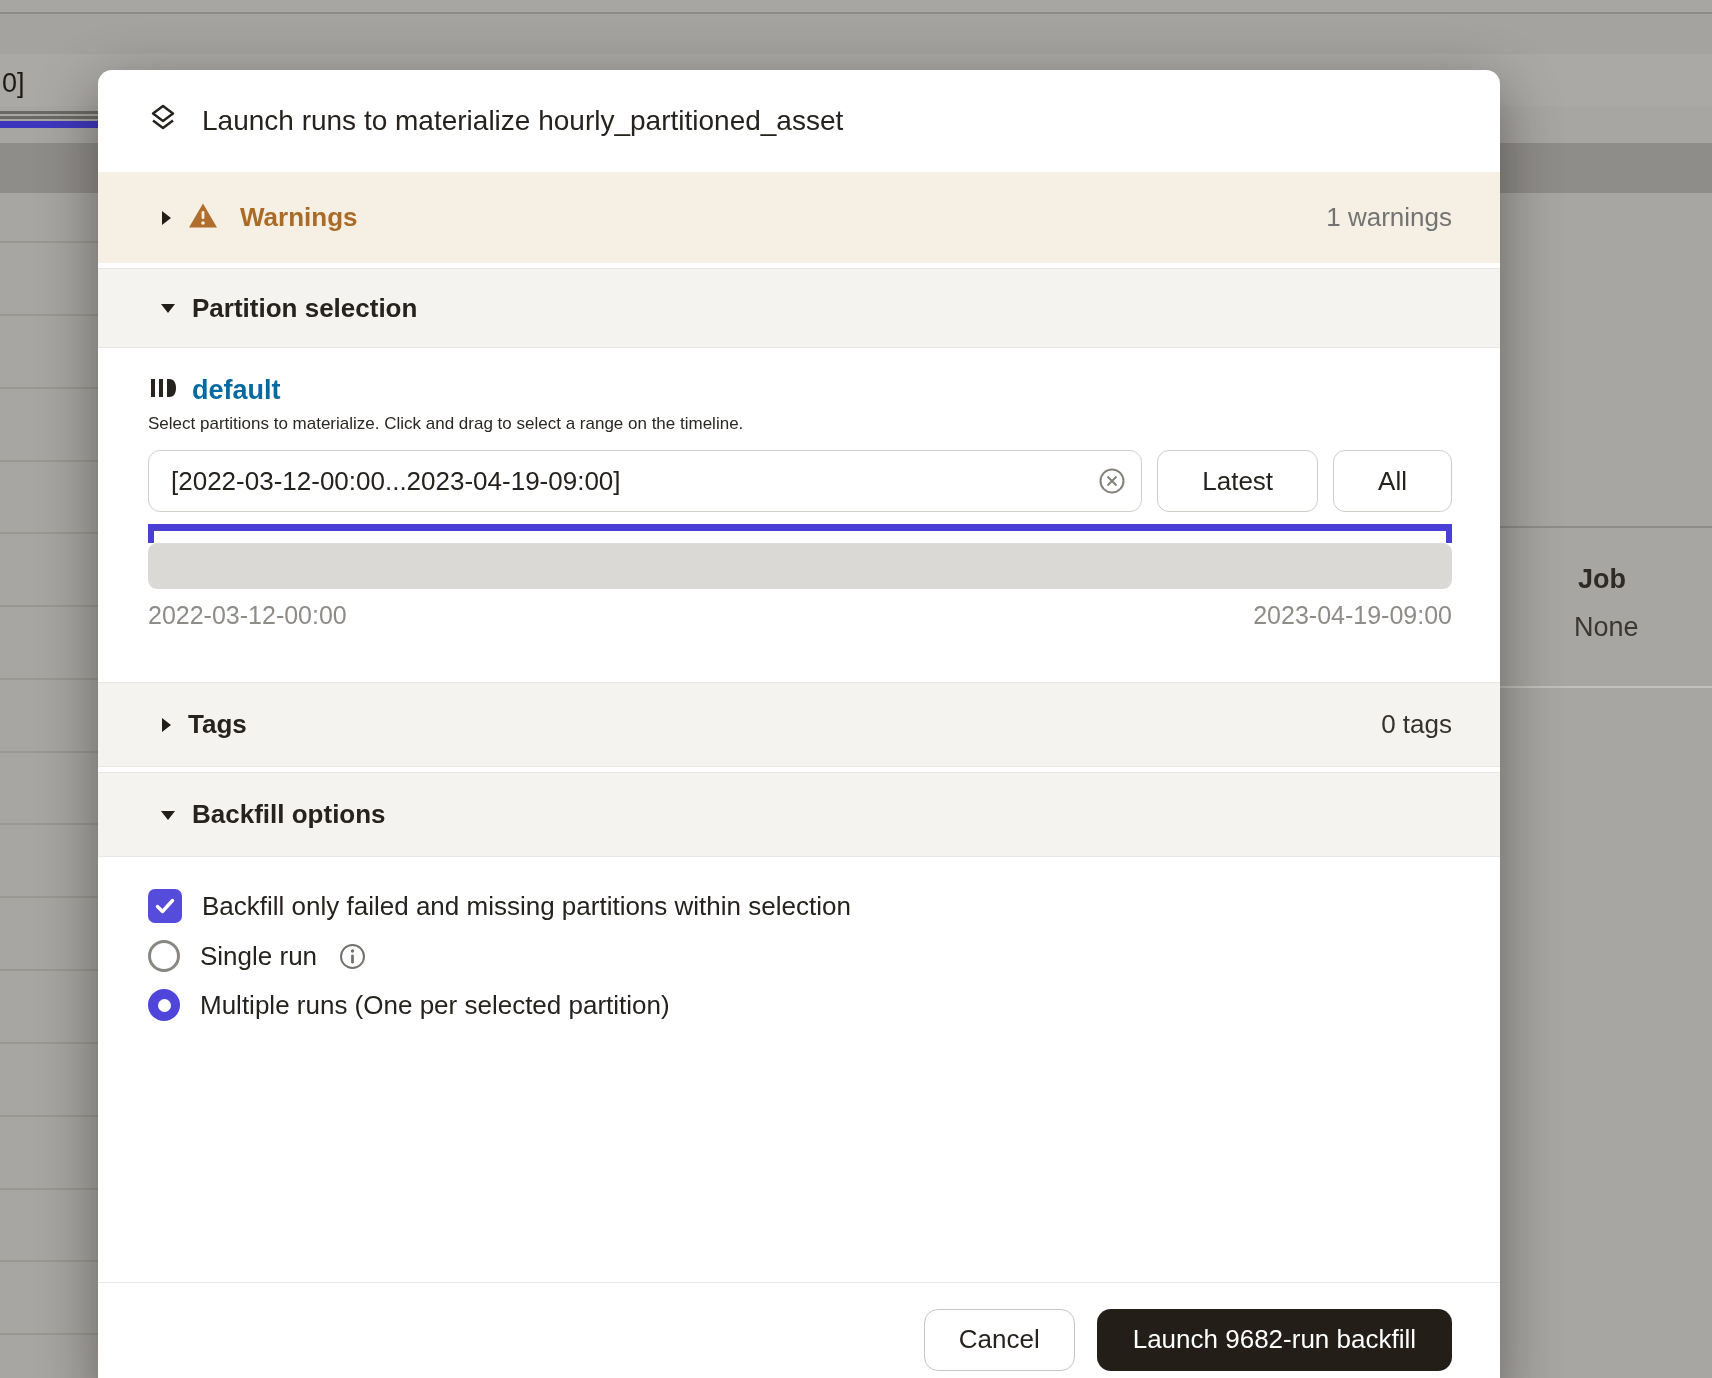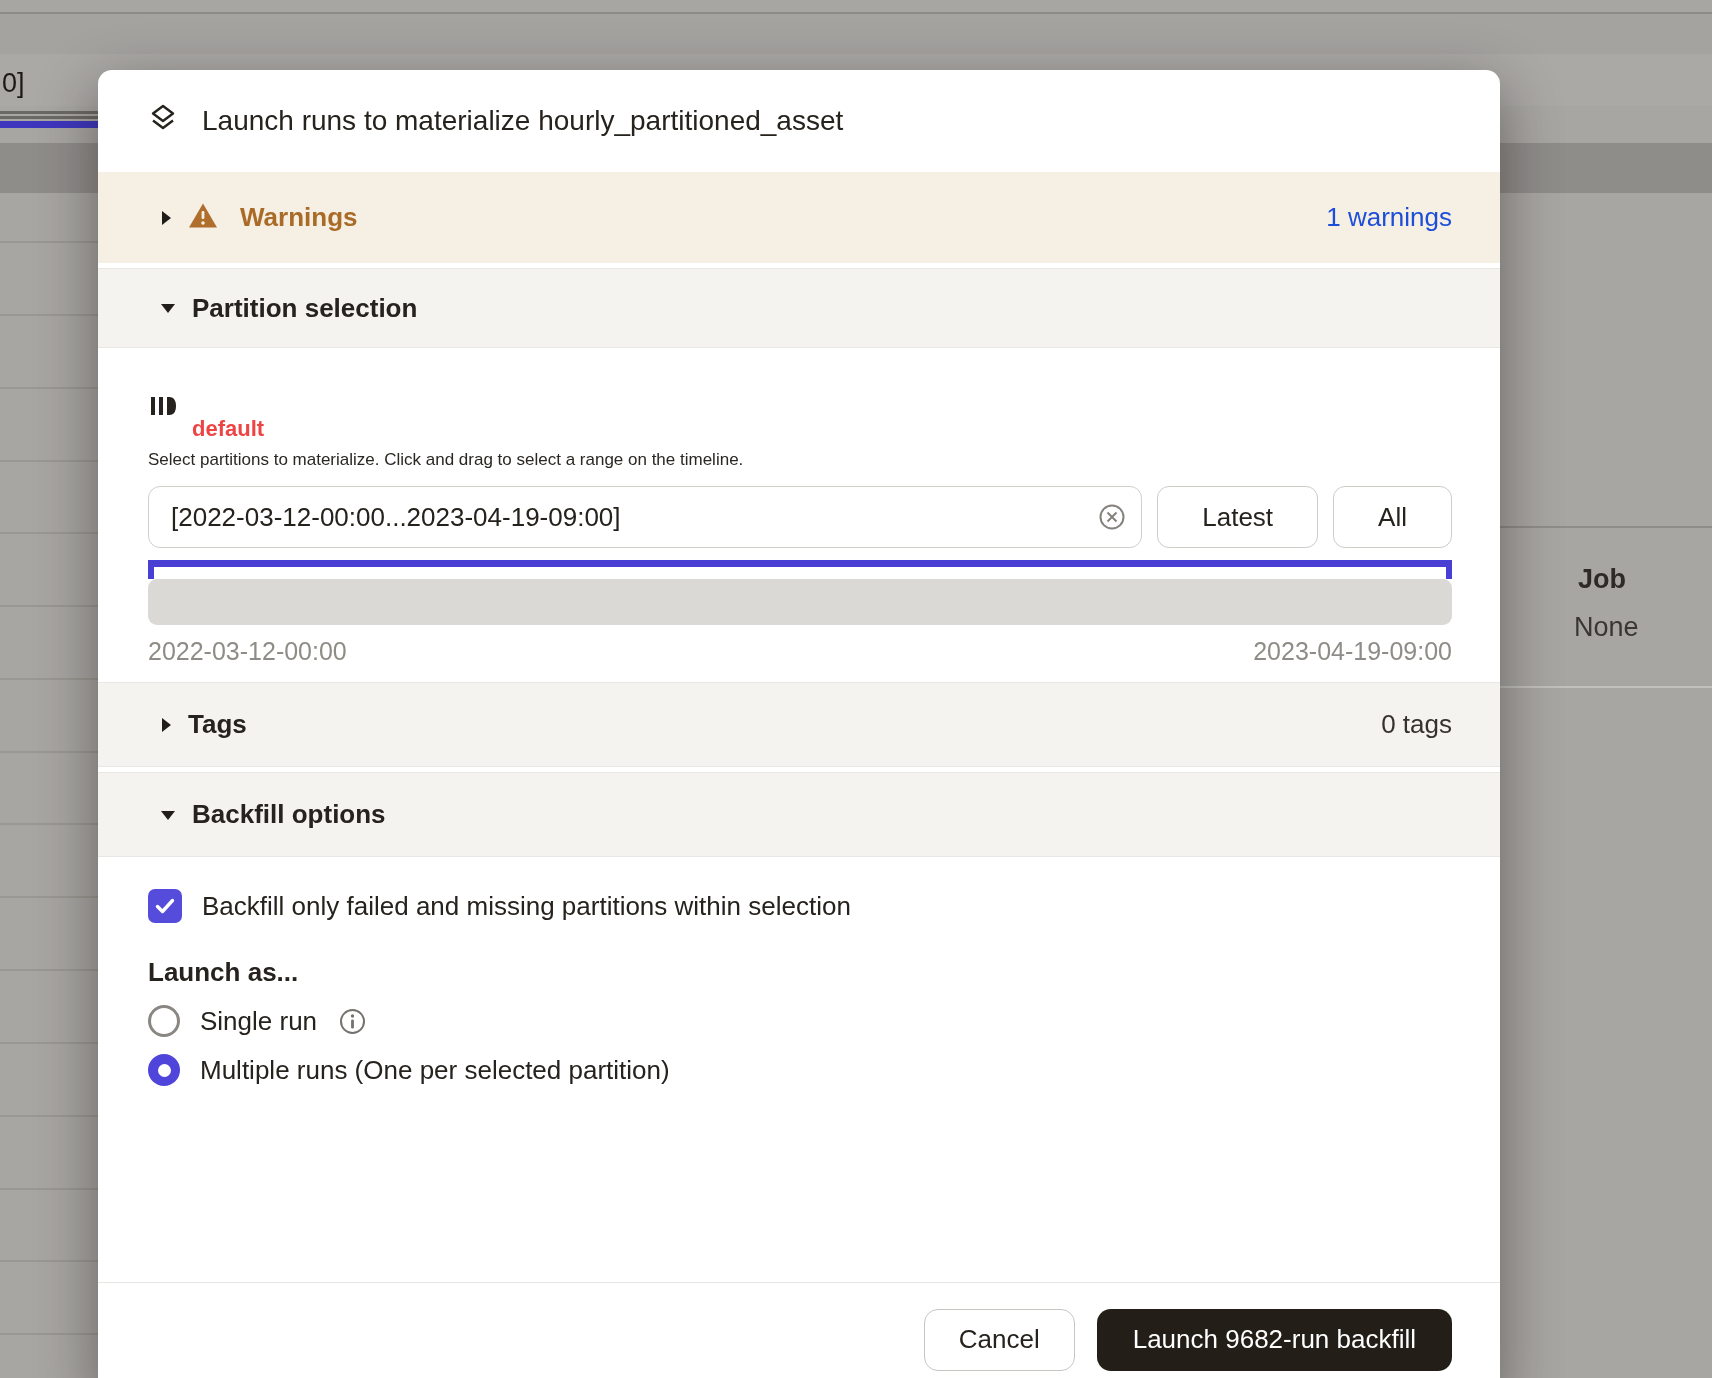--- a/index.html
+++ b/index.html
@@ -38,36 +38,36 @@
     display:flex; flex-direction:column; overflow:hidden;
   }
   .m-header { height:102px; flex:0 0 auto; display:flex; align-items:center; padding:0 48px; gap:22px; }
   .m-title { font-size:28px; color:#26221D; }
 
   .row-warn {
     height:91px; flex:0 0 auto; background:#F5EFE4;
     display:flex; align-items:center; padding:0 48px 0 60px; gap:14px;
   }
   .warn-text { font-size:26px; font-weight:bold; color:#A96B25; margin-left:8px; }
-  .warn-count { margin-left:auto; font-size:26px; color:#1d4ed8; }
+  .warn-count { margin-left:auto; font-size:26px; color:#737373; }
 
   .spacer5 { height:5px; flex:0 0 auto; background:#fff; }
 
   .row-section {
     height:85px; flex:0 0 auto; background:#F4F3F0;
     border-top:1px solid #E9E7E3; border-bottom:1px solid #E9E7E3;
     display:flex; align-items:center; padding:0 48px 0 60px; gap:14px;
   }
   .row-section.h80 { height:80px; }
   .section-title { font-size:26px; font-weight:bold; color:#26221D; }
   .section-right { margin-left:auto; font-size:26px; font-weight:normal; color:#35312C; }
 
   .part-body { height:334px; flex:0 0 auto; padding:0 48px 0 50px; }
   .pset-row { margin-top:26px; display:flex; align-items:center; gap:16px; }
-  .pset-name { font-size:22px; font-weight:bold; color:#ef4444;margin-top:42px; }
+  .pset-name { font-size:27px; font-weight:bold; color:#0369a1; }
   .pset-desc { margin-top:8px; font-size:17px; color:#2B2722; }
 
   .input-row { margin-top:16px; display:flex; gap:15px; height:62px; }
   .range-wrap { flex:1; position:relative; }
   .range-input {
     width:100%; height:62px; border:1px solid #D2CFCB; border-radius:12px;
     font-family:inherit; font-size:26px; color:#25211C; padding:0 60px 0 22px;
     background:#fff; outline:none;
   }
   .clear-btn { position:absolute; right:16px; top:17px; width:28px; height:28px; cursor:pointer; }
@@ -250,21 +250,20 @@
   <div class="backfill-body">
     <div class="check-row">
       <span class="checkbox">
         <svg width="24" height="24" viewBox="0 0 24 24" fill="none" stroke="#FFFFFF" stroke-width="3.4" stroke-linecap="round" stroke-linejoin="round">
           <path d="M4.5 12.5 L9.5 17.5 L19.5 6.5"></path>
         </svg>
       </span>
       <span class="check-label">Backfill only failed and missing partitions within selection</span>
     </div>
 
-    <div class="launch-as">Launch as...</div>
 
     <div class="radio-row">
       <span class="radio off"></span>
       <span class="radio-label">Single run</span>
       <span class="info-icon">
         <svg width="27" height="27" viewBox="0 0 27 27" fill="none">
           <circle cx="13.5" cy="13.5" r="11.5" stroke="#75726D" stroke-width="2"></circle>
           <circle cx="13.5" cy="8" r="1.7" fill="#75726D"></circle>
           <rect x="12.1" y="11.5" width="2.8" height="9" rx="1.3" fill="#75726D"></rect>
         </svg>

